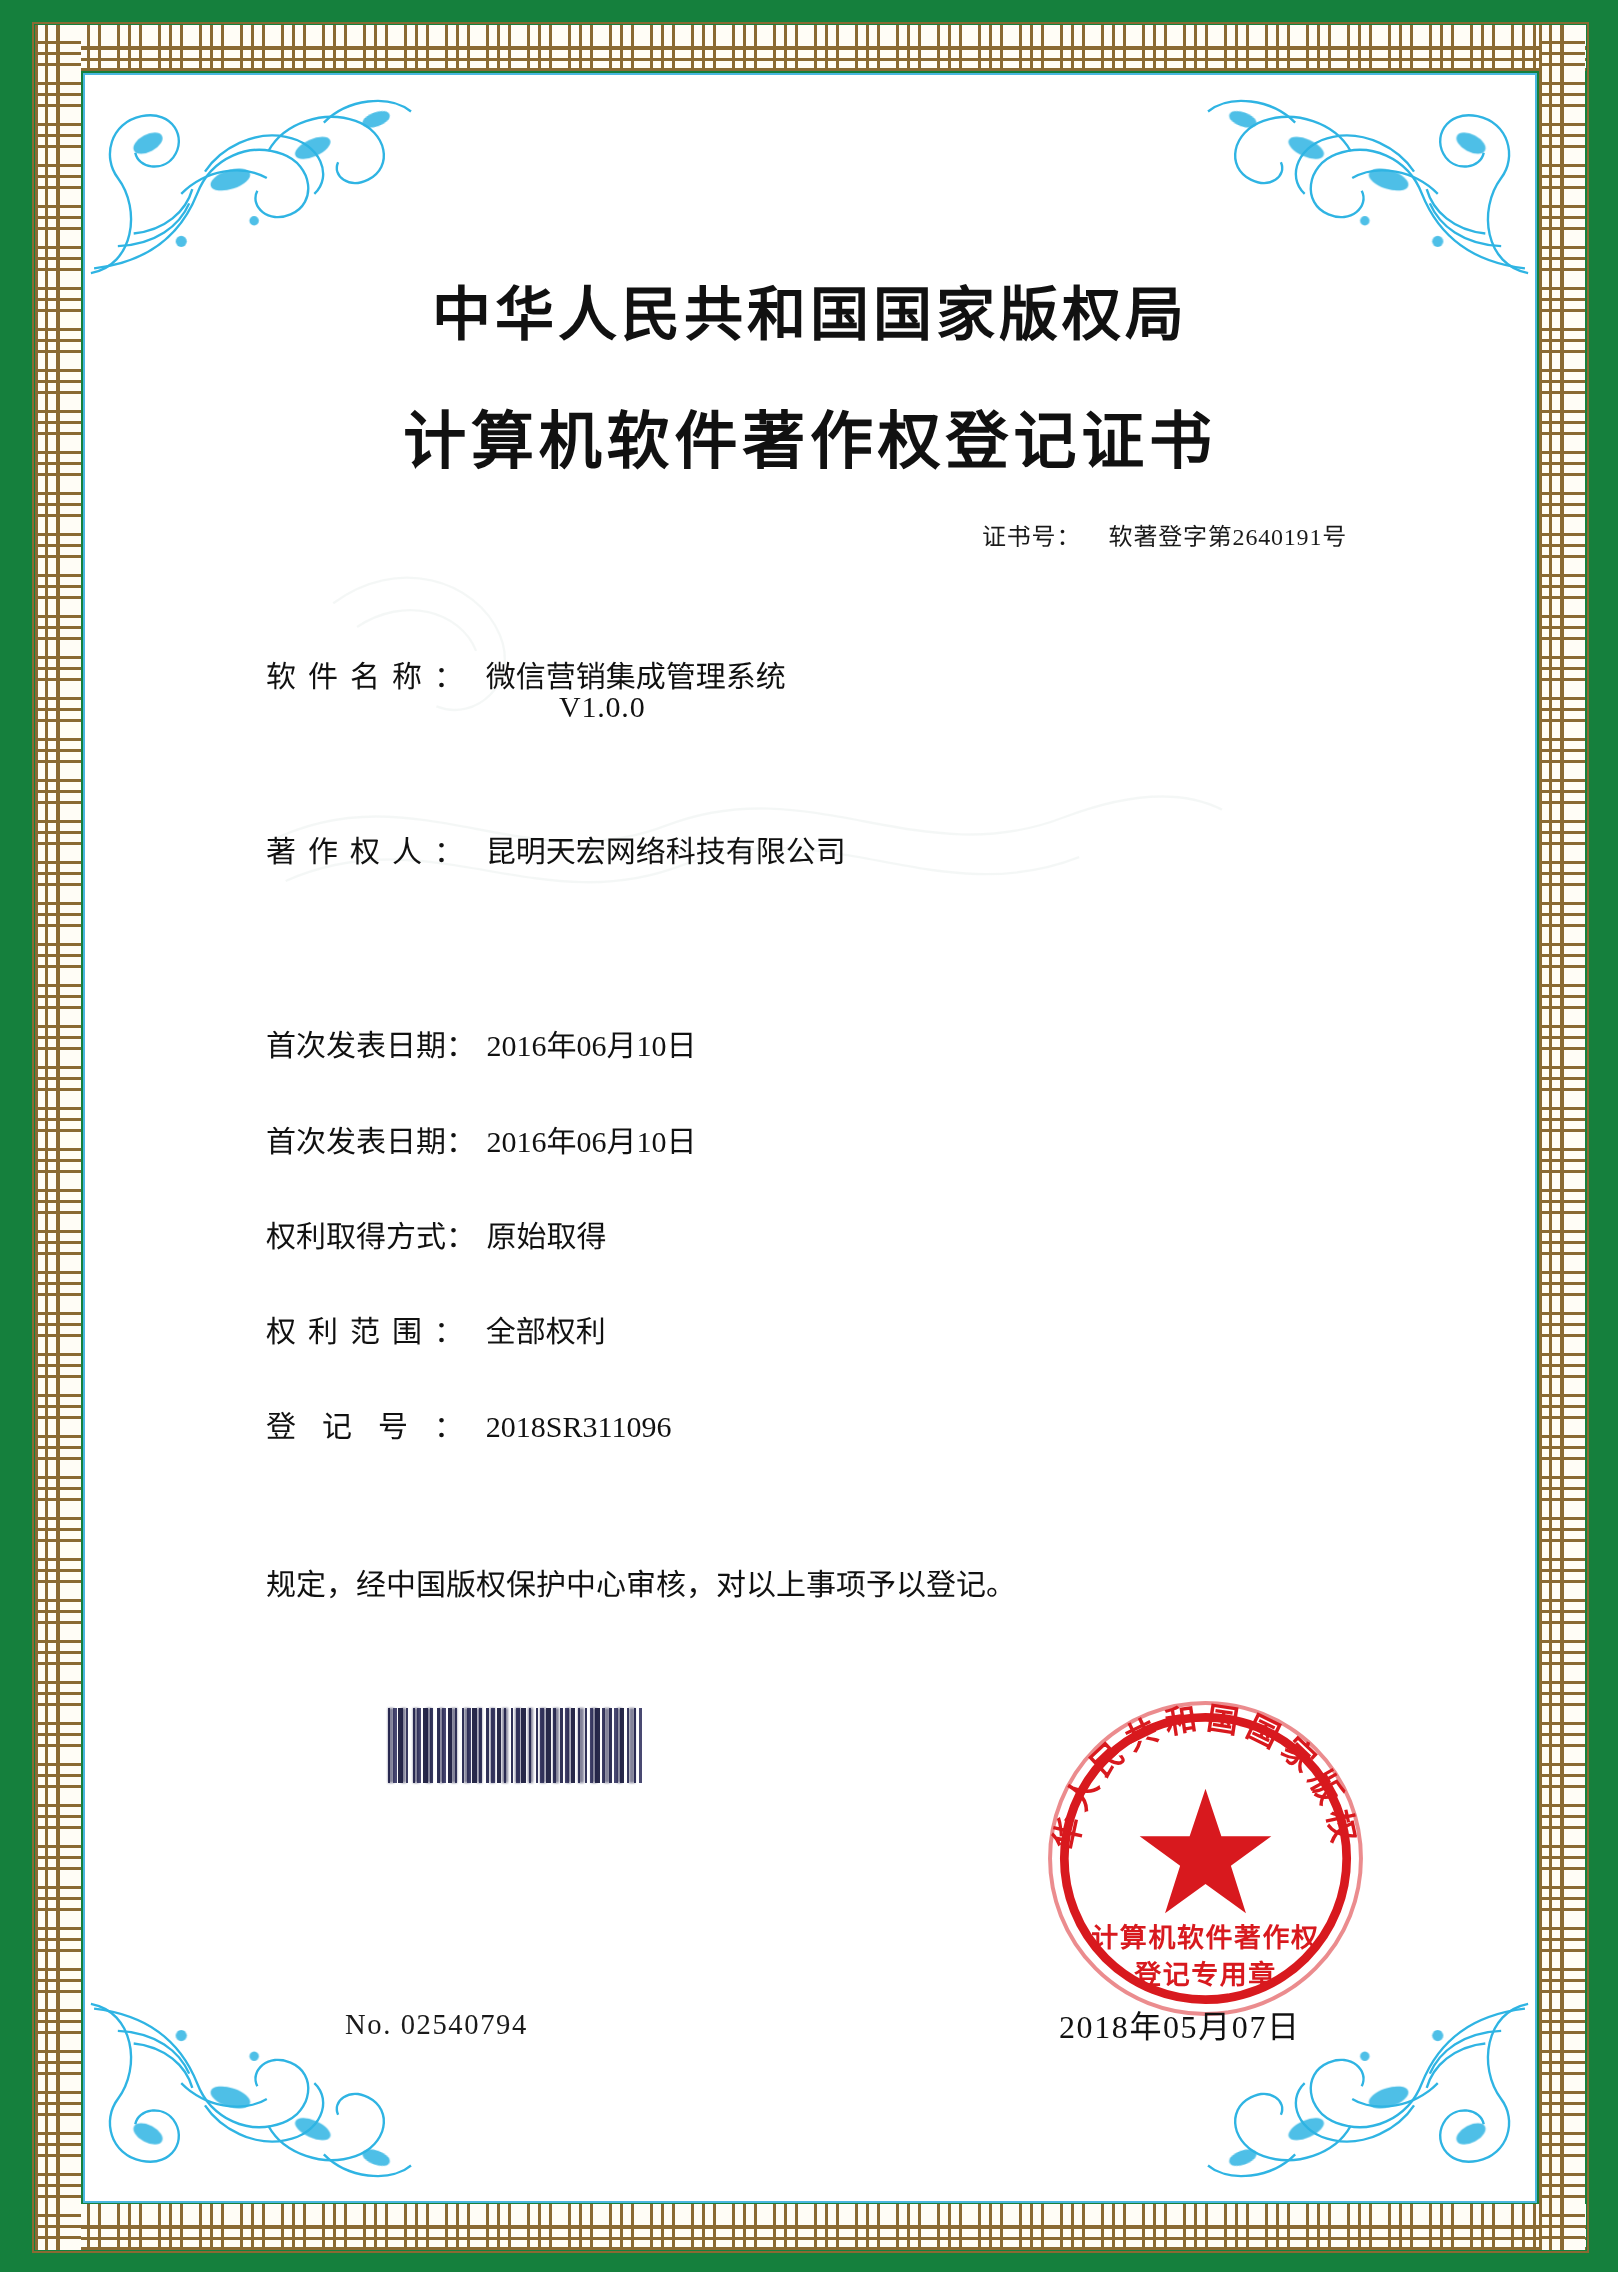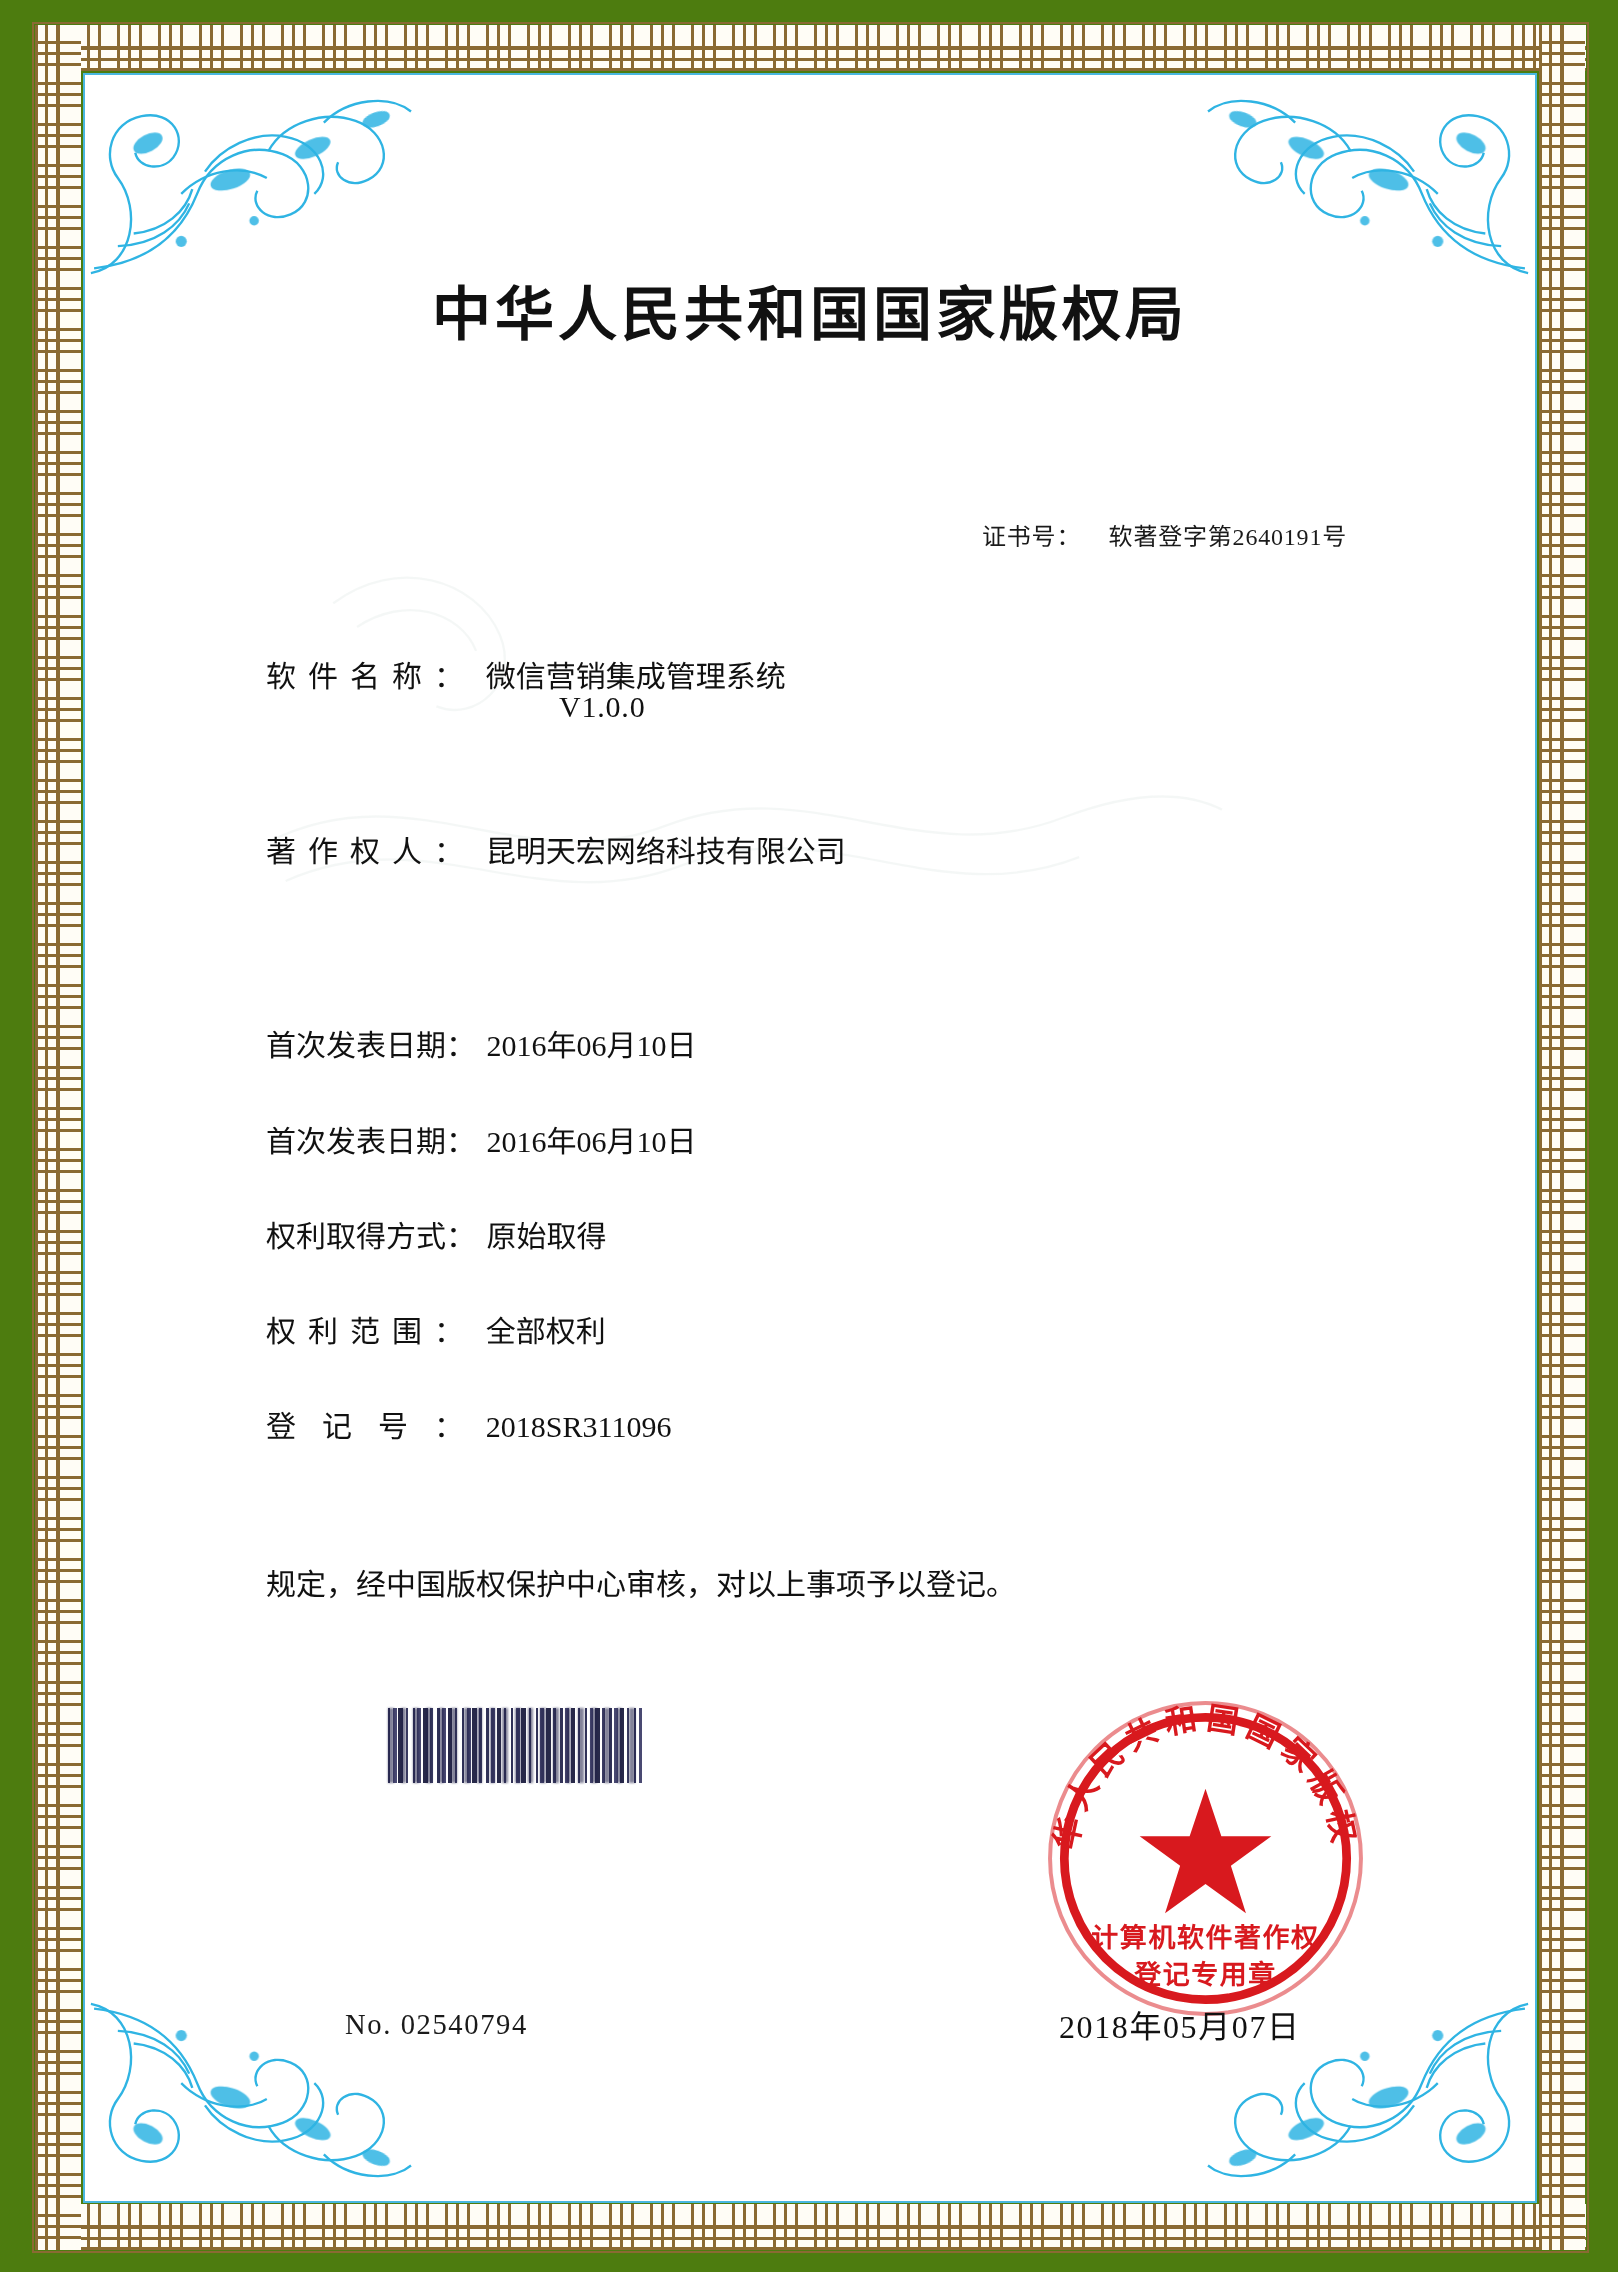--- a/index.html
+++ b/index.html
@@ -11,21 +11,21 @@
     width: 1619px;
     height: 2273px;
     font-family: "Liberation Serif", "DejaVu Serif", serif;
     overflow: hidden;
   }
 
   .certificate {
     position: relative;
     width: 1619px;
     height: 2273px;
-    background: #4d7c0f;
+    background: #15803d;
     box-sizing: border-box;
   }
 
   
   .border-outer {
     position: absolute;
     left: 32px;
     top: 22px;
     width: 1557px;
     height: 2231px;
@@ -381,20 +381,21 @@
         <path d="M60 470 C 240 390, 380 520, 560 450 C 740 380, 880 510, 1060 440"></path>
         <path d="M120 120 C 200 60, 300 90, 330 160 C 355 220, 300 270, 250 250"></path>
         <path d="M150 150 C 210 110, 280 130, 300 180"></path>
       </g>
     </svg>
   </div>
 
   <div class="content">
 
     <div class="title-main">中华人民共和国国家版权局</div>
+    <div class="title-sub">计算机软件著作权登记证书</div>
 
     <div class="cert-no-row">
       <span class="cert-no-label">证书号：</span>
       <span>软著登字第2640191号</span>
     </div>
 
     <div class="field spaced f-software">
       <span class="label">软件名称：</span>
       <span class="value">微信营销集成管理系统</span>
     </div>

